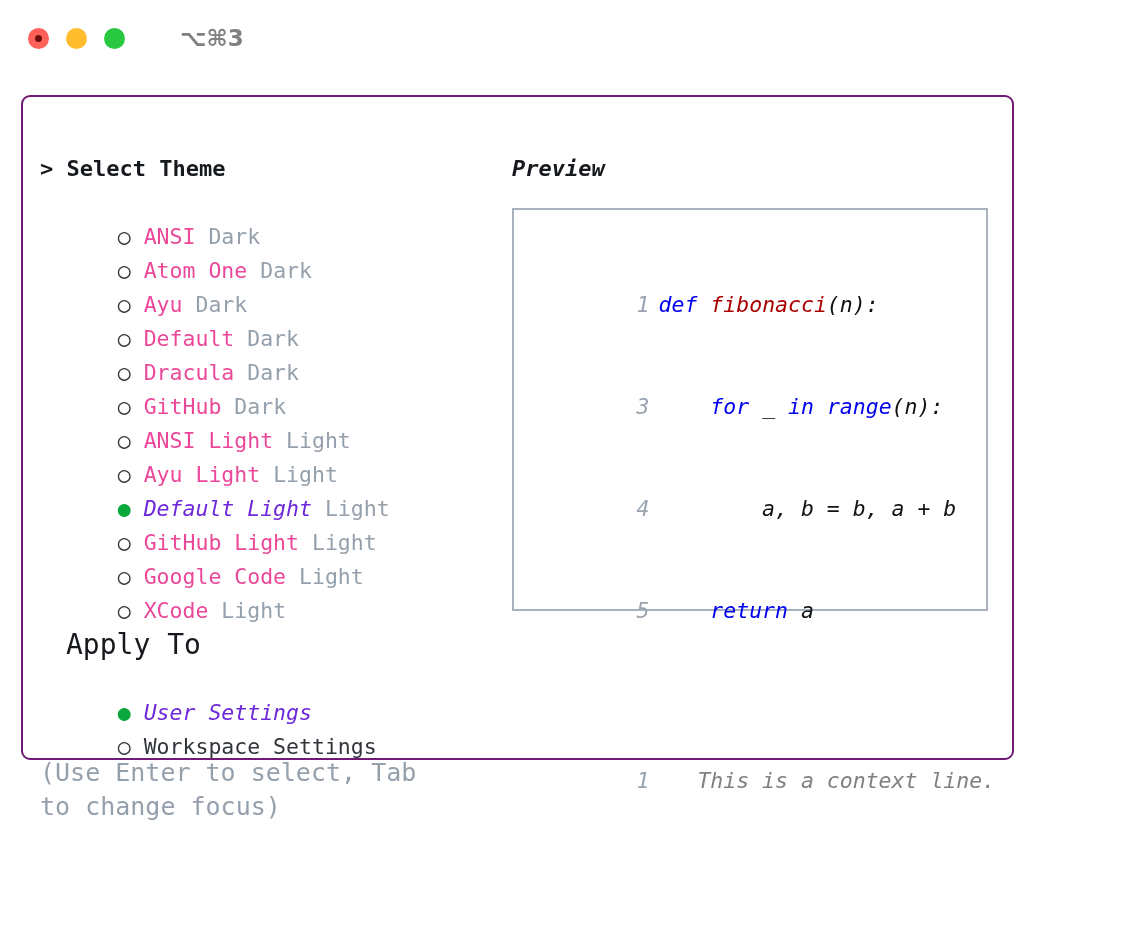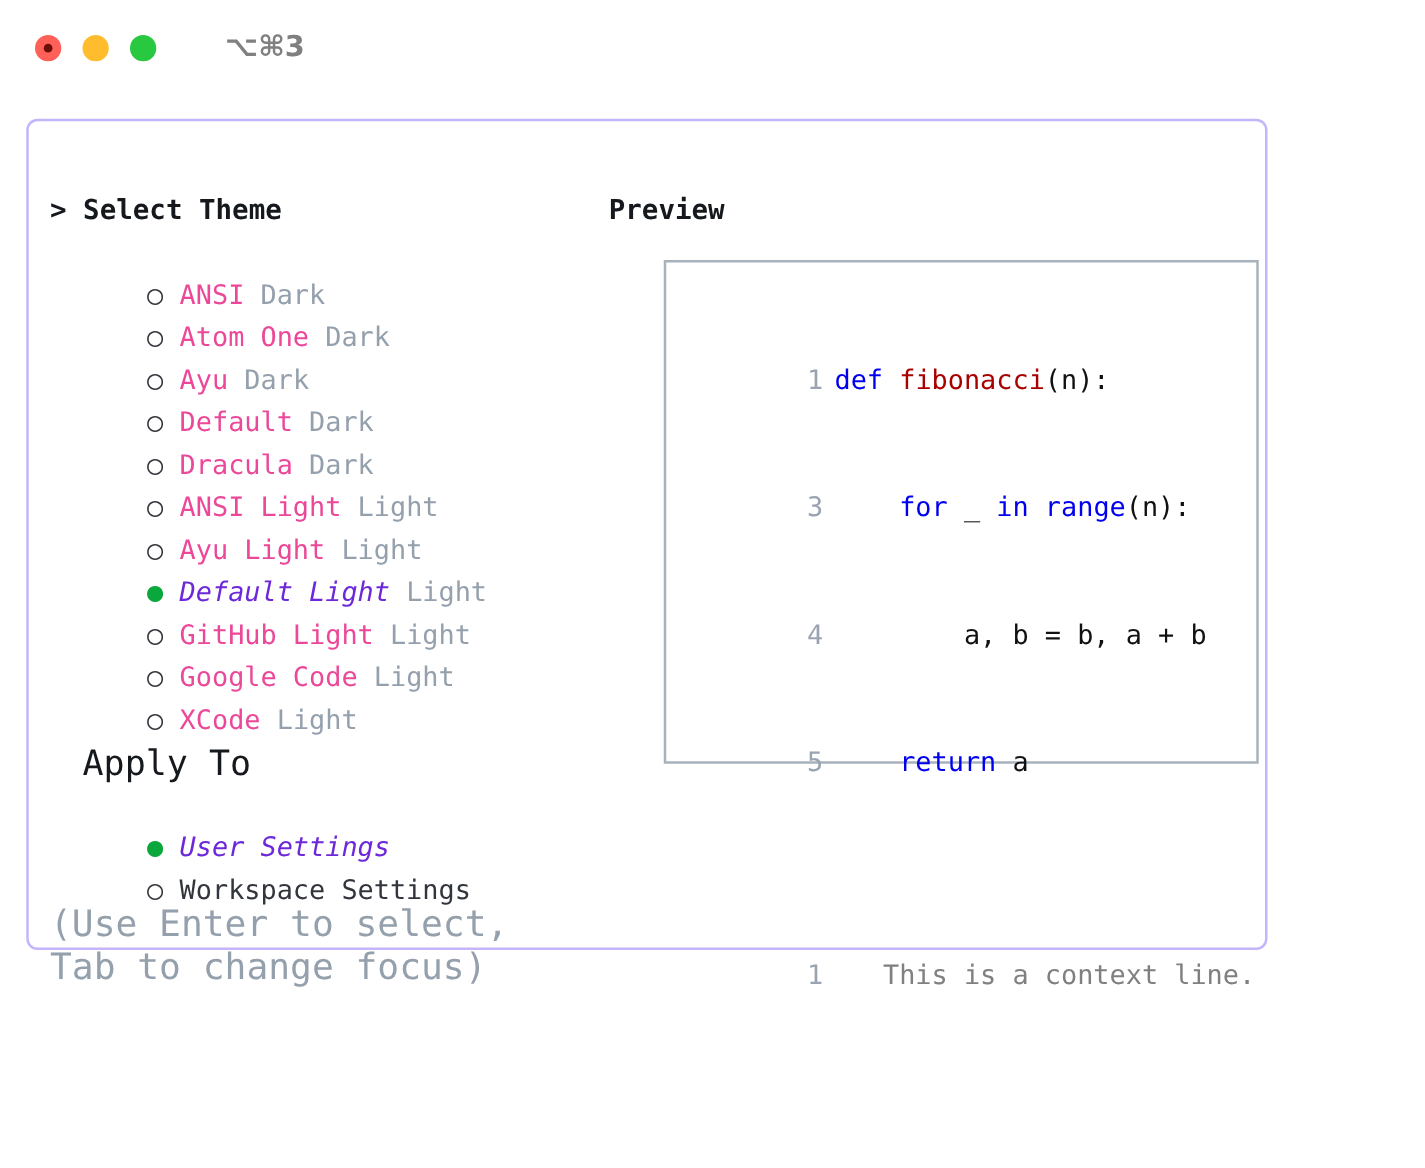--- a/index.html
+++ b/index.html
@@ -57,21 +57,21 @@
     font-family: "DejaVu Sans", "Liberation Sans", sans-serif;
   }
 
   
   .panel {
     position: absolute;
     left: 21px;
     top: 95px;
     width: 993px;
     height: 665px;
-    border: 2px solid #c4b5fd;
+    border: 2px solid #701a75;
     border-radius: 9px;
     box-sizing: border-box;
     background: #ffffff;
   }
 
   
   .left-col {
     position: absolute;
     left: 17px;
     top: 55px;
@@ -103,51 +103,51 @@
   .section-title {
     height: 34px;
     line-height: 34px;
     font-size: 28px;
     color: #15181c;
     padding-left: 26px;
     white-space: pre;
   }
   .hint {
     margin-top: 26px;
-    font-size: 29px;
+    font-size: 25px;
     line-height: 34px;
     color: #95a0ad;
     width: 400px;
     white-space: normal;
   }
 
   
   .right-col {
     position: absolute;
-    left: 464px;
+    left: 489px;
     top: 55px;
     width: 490px;
+    font-style: italic;
   }
   .preview-title {
     font-size: 22px;
     font-weight: bold;
     color: #15181c;
     line-height: 34px;
     margin-bottom: 1px;
   }
   .preview-box {
     margin-top: 22px;
     width: 476px;
     height: 403px;
     border: 2px solid #a8b2bd;
     box-sizing: border-box;
     background: #ffffff;
     padding-top: 44px;
-    padding-left: 0;
-    margin-left: 44px;
+    padding-left: 10px;
   }
   .code-line {
     font-size: 21.5px;
     line-height: 34px;
     white-space: pre;
     color: #111111;
   }
   .lineno {
     display: inline-block;
     width: 22px;
@@ -192,20 +192,23 @@
     </div>
 
     <div class="row">
       <span class="marker">○</span><span class="theme-name">Default</span><span class="theme-kind"> </span><span class="theme-kind">Dark</span>
     </div>
 
     <div class="row">
       <span class="marker">○</span><span class="theme-name">Dracula</span><span class="theme-kind"> </span><span class="theme-kind">Dark</span>
     </div>
 
+    <div class="row">
+      <span class="marker">○</span><span class="theme-name">GitHub</span><span class="theme-kind"> </span><span class="theme-kind">Dark</span>
+    </div>
 
     <div class="row">
       <span class="marker">○</span><span class="theme-name">ANSI Light</span><span class="theme-kind"> </span><span class="theme-kind">Light</span>
     </div>
 
     <div class="row">
       <span class="marker">○</span><span class="theme-name">Ayu Light</span><span class="theme-kind"> </span><span class="theme-kind">Light</span>
     </div>
 
     <div class="row selected">

